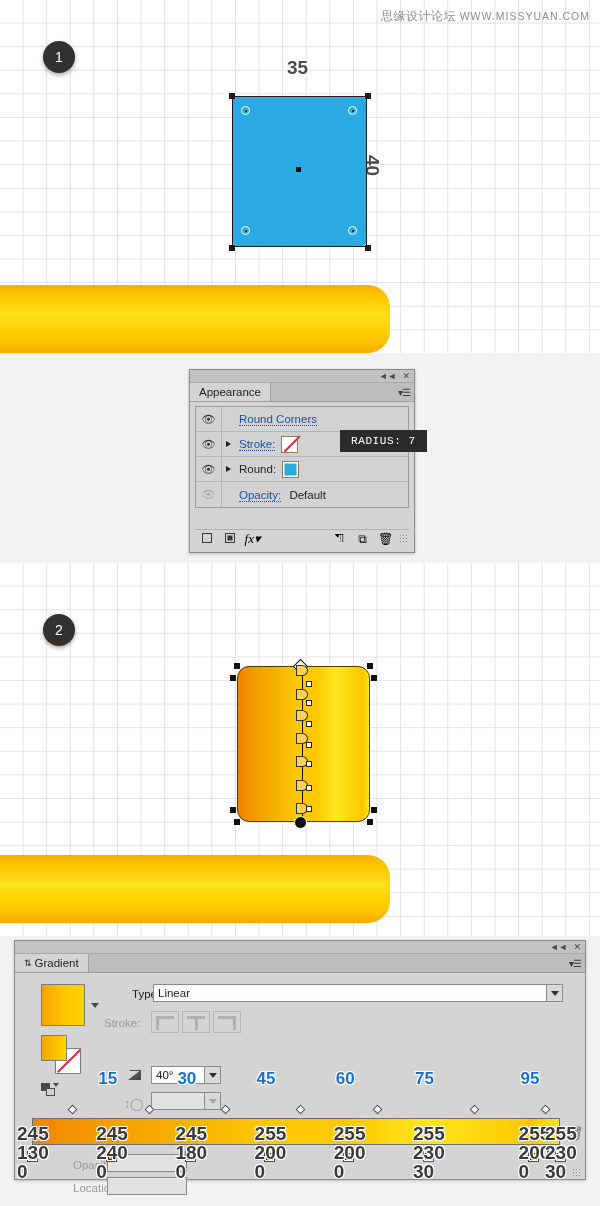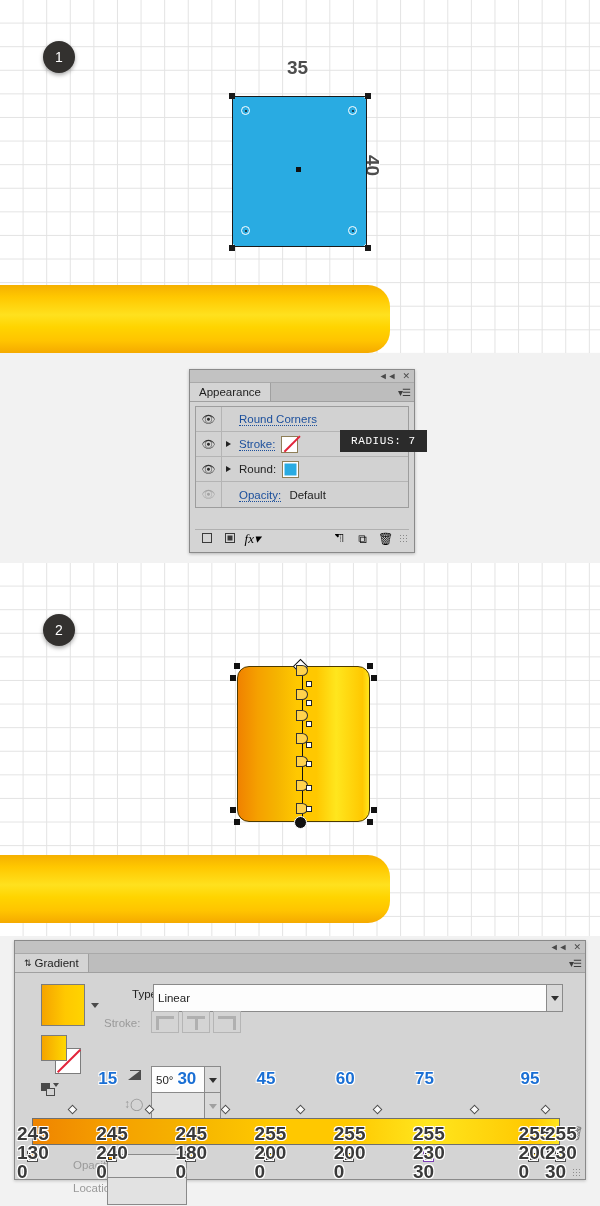--- a/index.html
+++ b/index.html
@@ -231,21 +231,21 @@
   }
   .gp-revert { position:absolute; left:26px; top:110px; width:18px; height:14px; }
   .gp-revert .r1 { position:absolute; left:0; top:0; width:9px; height:8px; background:#4a4a4a; }
   .gp-revert .r2 { position:absolute; left:5px; top:5px; width:9px; height:8px; border:1.5px solid #4a4a4a; background:#d4d4d4; }
   .gp-revert .rarrow { position:absolute; left:12px; top:0; width:0; height:0;
     border-left:3px solid transparent; border-right:3px solid transparent; border-top:4px solid #4a4a4a; }
 
   .gp-label { position:absolute; font-size:11.5px; }
   .gp-field {
     position:absolute; background:#fdfdfd; border:1px solid #8a8a8a;
-    height:28px; display:flex; align-items:center; padding-left:4px; font-size:11.5px;
+    height:18px; display:flex; align-items:center; padding-left:4px; font-size:11.5px;
   }
   .gp-field.disabled { background:#e2e2e2; color:#9a9a9a; }
   .gp-dd-btn {
     position:absolute; right:0; top:0; width:16px; height:100%;
     border-left:1px solid #8a8a8a; background:#d9d9d9;
     display:flex; align-items:center; justify-content:center;
   }
   .caret { width:0; height:0; border-left:4px solid transparent; border-right:4px solid transparent; border-top:5px solid #303030; }
   .caret.dim { border-top-color:#a0a0a0; }
 
@@ -305,20 +305,24 @@
 
   .trash-icon { position:absolute; left:551px; top:152px; font-size:14px; color:#6e6e6e; }
   .gp-grip { position:absolute; right:3px; bottom:3px; width:10px; height:10px;
     background-image:radial-gradient(#8e8e8e 35%, transparent 36%); background-size:3px 3px; }
 </style>
 </head>
 <body>
 
 <div class="canvas" id="canvas-1">
 
+  <div class="watermark">
+    <span class="wm-cn">思缘设计论坛</span>
+    <span class="wm-url">WWW.MISSYUAN.COM</span>
+  </div>
 
   <div class="step-badge" id="step-1">
     <span>1</span>
   </div>
 
   <div class="dim-label" id="dim-w">35</div>
   <div class="dim-label" id="dim-h">40</div>
 
   <div id="blue-shape-wrap">
     <div id="blue-rect"></div>
@@ -513,21 +517,21 @@
       <span class="sg" style="left:4px;  top:4px;  width:18px; height:3px;"></span>
       <span class="sg" style="left:12px; top:4px;  width:3px;  height:14px;"></span>
     </div>
     <div class="stroke-btn" style="left:198px; top:38px;">
       <span class="sg" style="left:4px;  top:4px;  width:18px; height:3px;"></span>
       <span class="sg" style="left:19px; top:4px;  width:3px;  height:14px;"></span>
     </div>
 
     <div class="angle-icon"></div>
     <div class="gp-field" style="left:136px; top:93px; width:70px;">
-      <span>50°</span>
+      <span>40°</span>
       <span class="gp-dd-btn">
           <span class="caret"></span>
         </span>
     </div>
 
     <div class="aspect-icon">↕◯</div>
     <div class="gp-field disabled" style="left:136px; top:119px; width:70px;">
       <span class="gp-dd-btn">
           <span class="caret dim"></span>
         </span>

